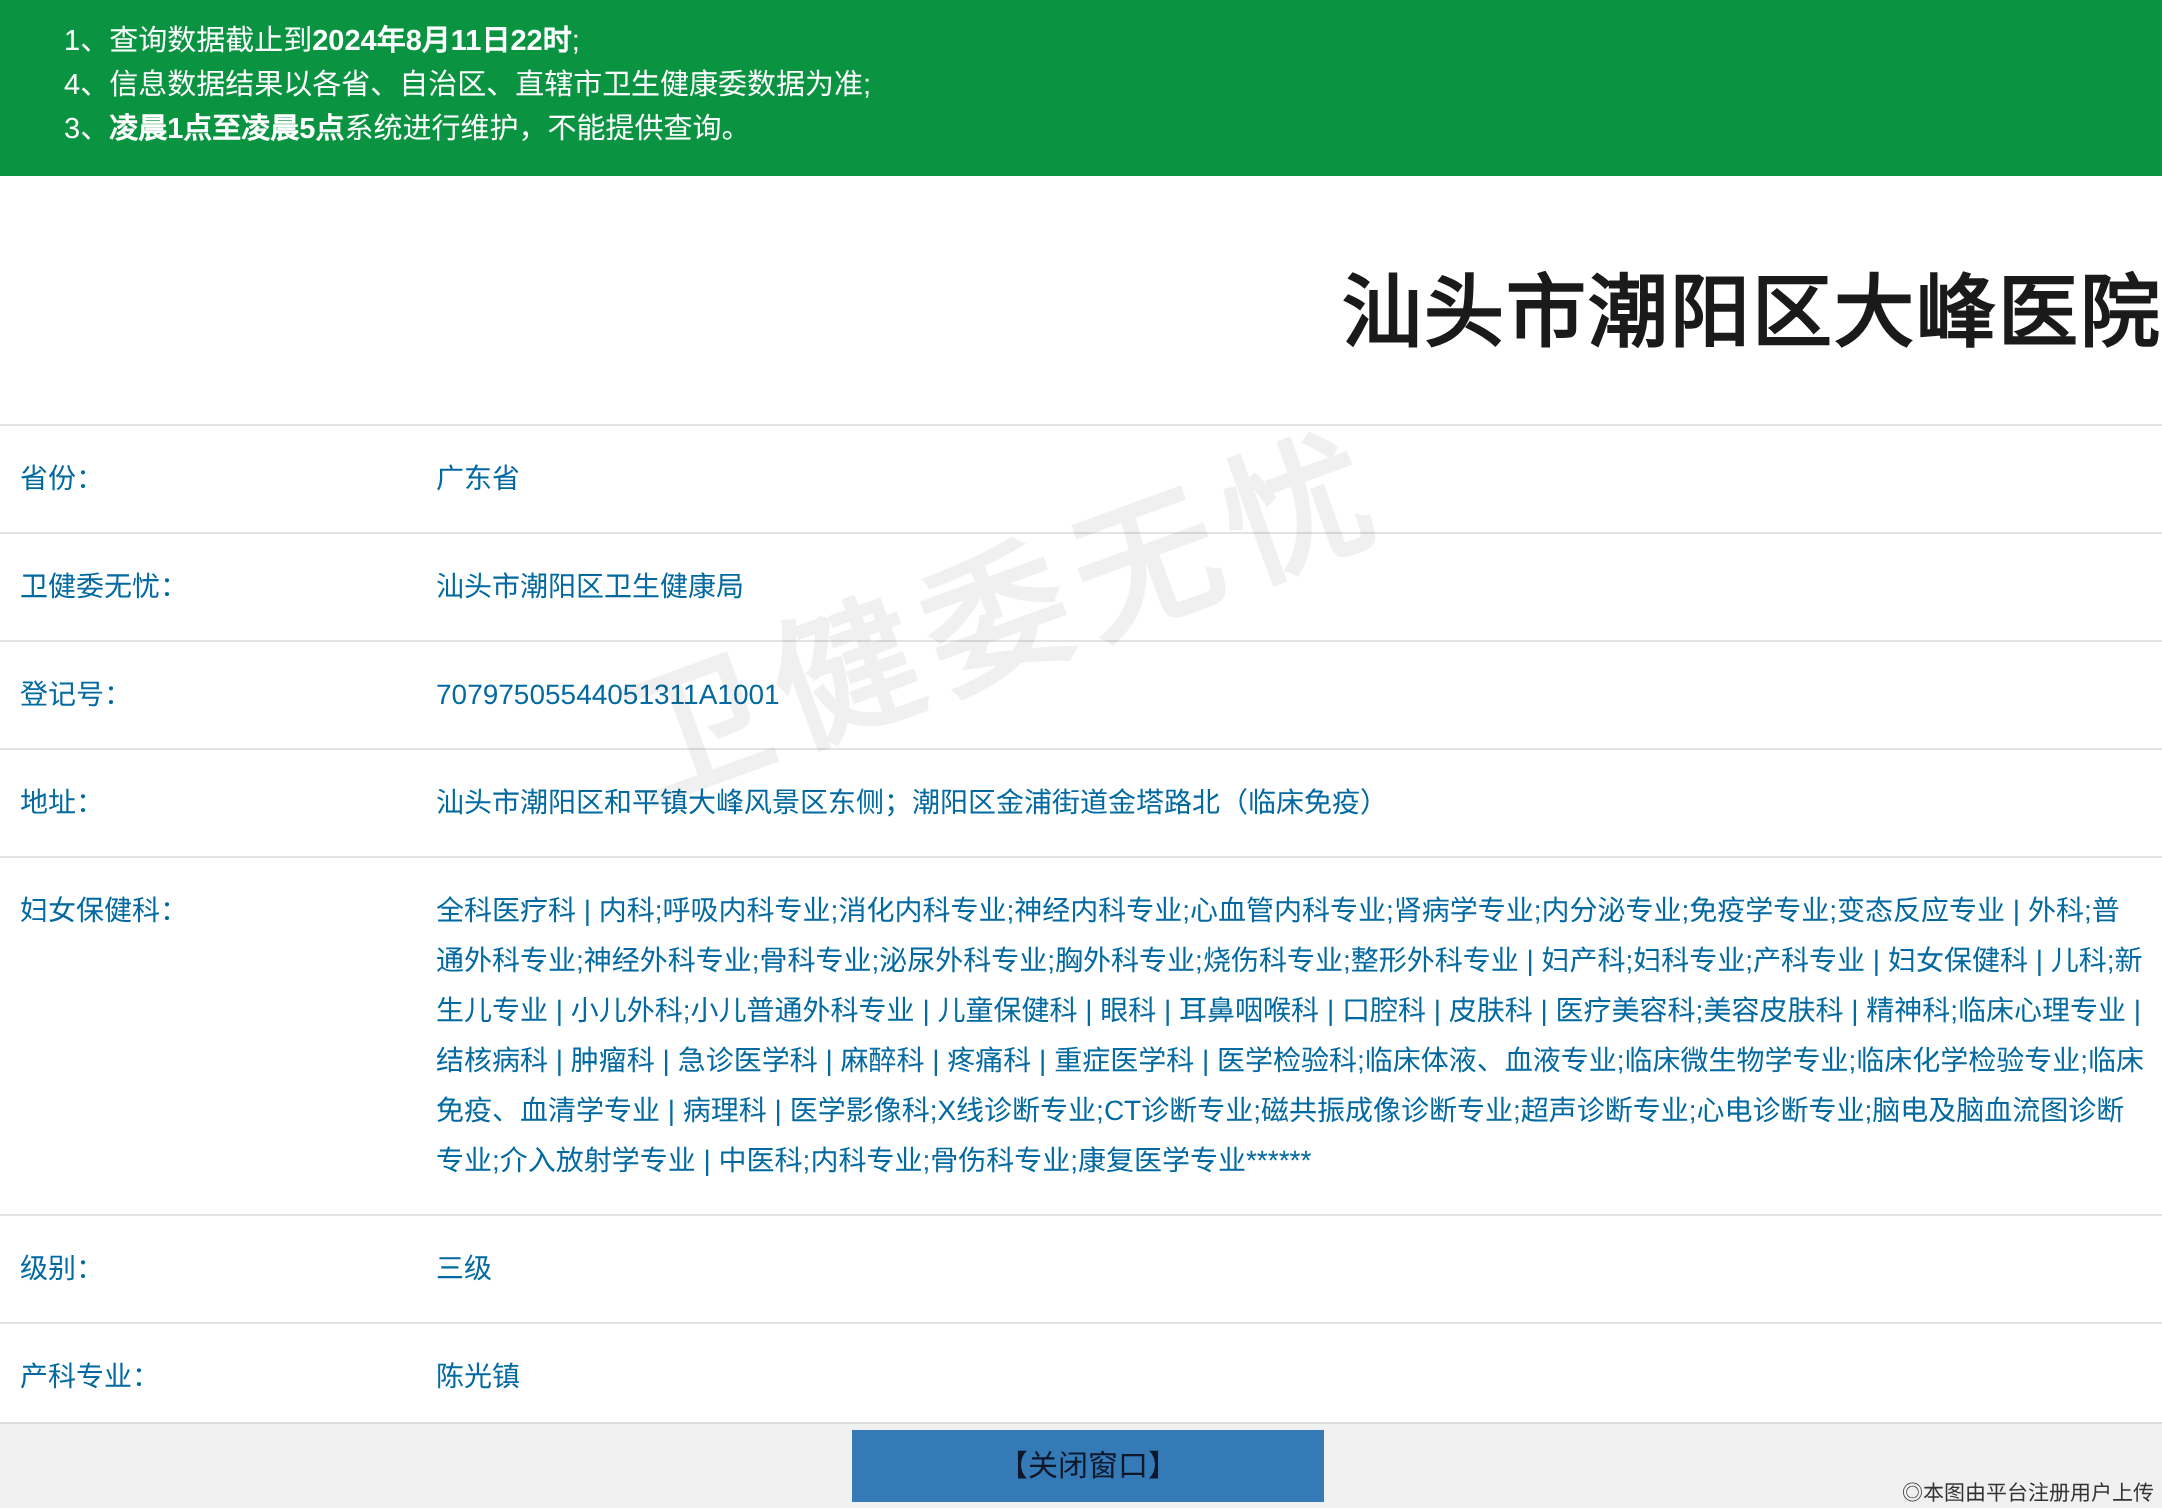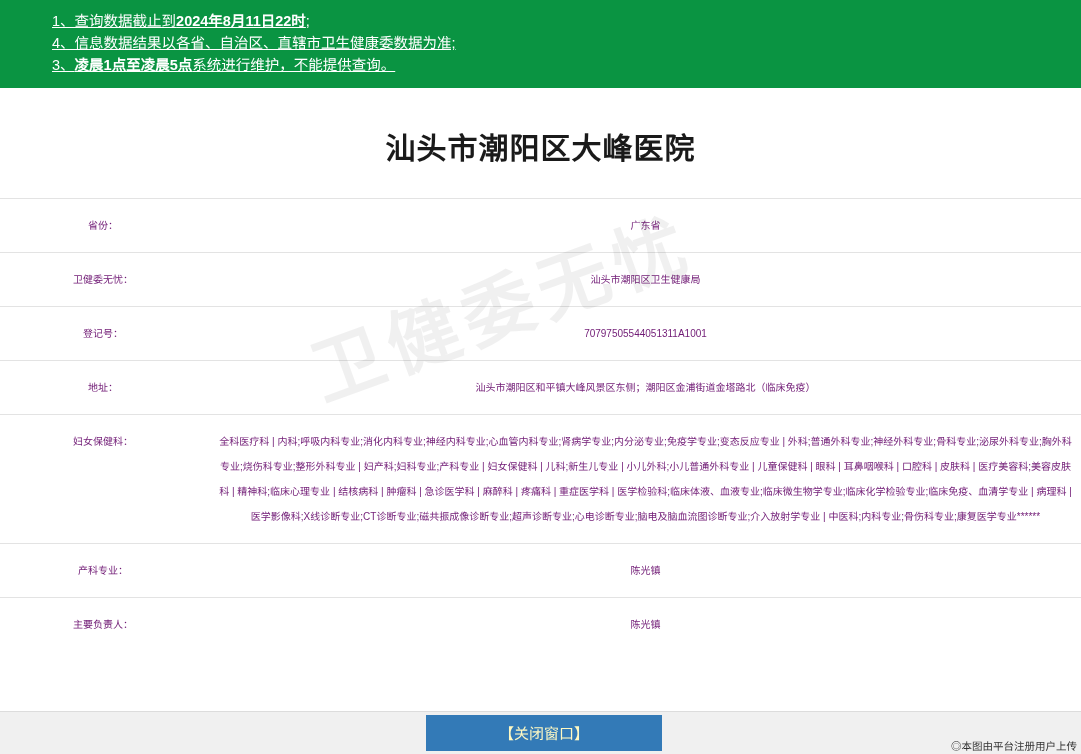--- a/index.html
+++ b/index.html
@@ -20,54 +20,52 @@
   
   .notice-banner {
     background: #0a9442;
     color: #ffffff;
     padding: 10px 0 12px 0;
     box-sizing: border-box;
   }
   .notice-line {
     font-size: 14.5px;
     line-height: 22px;
-    padding-left: 52px;
+    padding-left: 32px;
     white-space: nowrap;
-    text-decoration: underline;
   }
   .notice-line b {
     font-weight: bold;
   }
 
   
   .doc-title {
-    text-align: center;
-    font-size: 30px;
+    text-align: right;
+    font-size: 40px;
     font-weight: bold;
     color: #1a1a1a;
     padding: 36px 0 30px 0;
     letter-spacing: 1px;
   }
 
   
   .info-table {
     width: 1081px;
     border-collapse: collapse;
     table-layout: fixed;
   }
   .info-table tr {
     border-top: 1px solid #e3e3e3;
   }
   .info-table td {
     vertical-align: top;
     padding: 14px 8px 14px 12px;
-    font-size: 10px;
+    font-size: 14px;
     line-height: 25px;
-    color: #701a75;
-    text-align: center;
+    color: #0369a1;
   }
   .info-table td.label {
     width: 186px;
     padding-left: 10px;
     white-space: nowrap;
   }
   .info-table td.value {
     padding-left: 14px;
     word-break: break-all;
   }
@@ -97,21 +95,21 @@
     background: #f0f0f0;
     border-top: 1px solid #dcdcdc;
   }
   .close-button {
     position: absolute;
     left: 426px;
     top: 3px;
     width: 236px;
     height: 36px;
     background: #337ab7;
-    color: #fef9c3;
+    color: #0f172a;
     font-size: 15px;
     text-align: center;
     line-height: 36px;
     border: none;
     cursor: pointer;
     font-family: "Liberation Sans", sans-serif;
   }
   .footer-note {
     position: absolute;
     right: 4px;
@@ -151,20 +149,24 @@
     </tr>
     <tr>
       <td class="label">地址：</td>
       <td class="value">汕头市潮阳区和平镇大峰风景区东侧；潮阳区金浦街道金塔路北（临床免疫）</td>
     </tr>
     <tr>
       <td class="label">妇女保健科：</td>
       <td class="value">全科医疗科 | 内科;呼吸内科专业;消化内科专业;神经内科专业;心血管内科专业;肾病学专业;内分泌专业;免疫学专业;变态反应专业 | 外科;普通外科专业;神经外科专业;骨科专业;泌尿外科专业;胸外科专业;烧伤科专业;整形外科专业 | 妇产科;妇科专业;产科专业 | 妇女保健科 | 儿科;新生儿专业 | 小儿外科;小儿普通外科专业 | 儿童保健科 | 眼科 | 耳鼻咽喉科 | 口腔科 | 皮肤科 | 医疗美容科;美容皮肤科 | 精神科;临床心理专业 | 结核病科 | 肿瘤科 | 急诊医学科 | 麻醉科 | 疼痛科 | 重症医学科 | 医学检验科;临床体液、血液专业;临床微生物学专业;临床化学检验专业;临床免疫、血清学专业 | 病理科 | 医学影像科;X线诊断专业;CT诊断专业;磁共振成像诊断专业;超声诊断专业;心电诊断专业;脑电及脑血流图诊断专业;介入放射学专业 | 中医科;内科专业;骨伤科专业;康复医学专业******</td>
     </tr>
     <tr>
+      <td class="label">级别：</td>
+      <td class="value">三级</td>
+    </tr>
+    <tr>
       <td class="label">产科专业：</td>
       <td class="value">陈光镇</td>
     </tr>
     <tr>
       <td class="label">主要负责人：</td>
       <td class="value">陈光镇</td>
     </tr>
   </tbody>
 </table>
 

